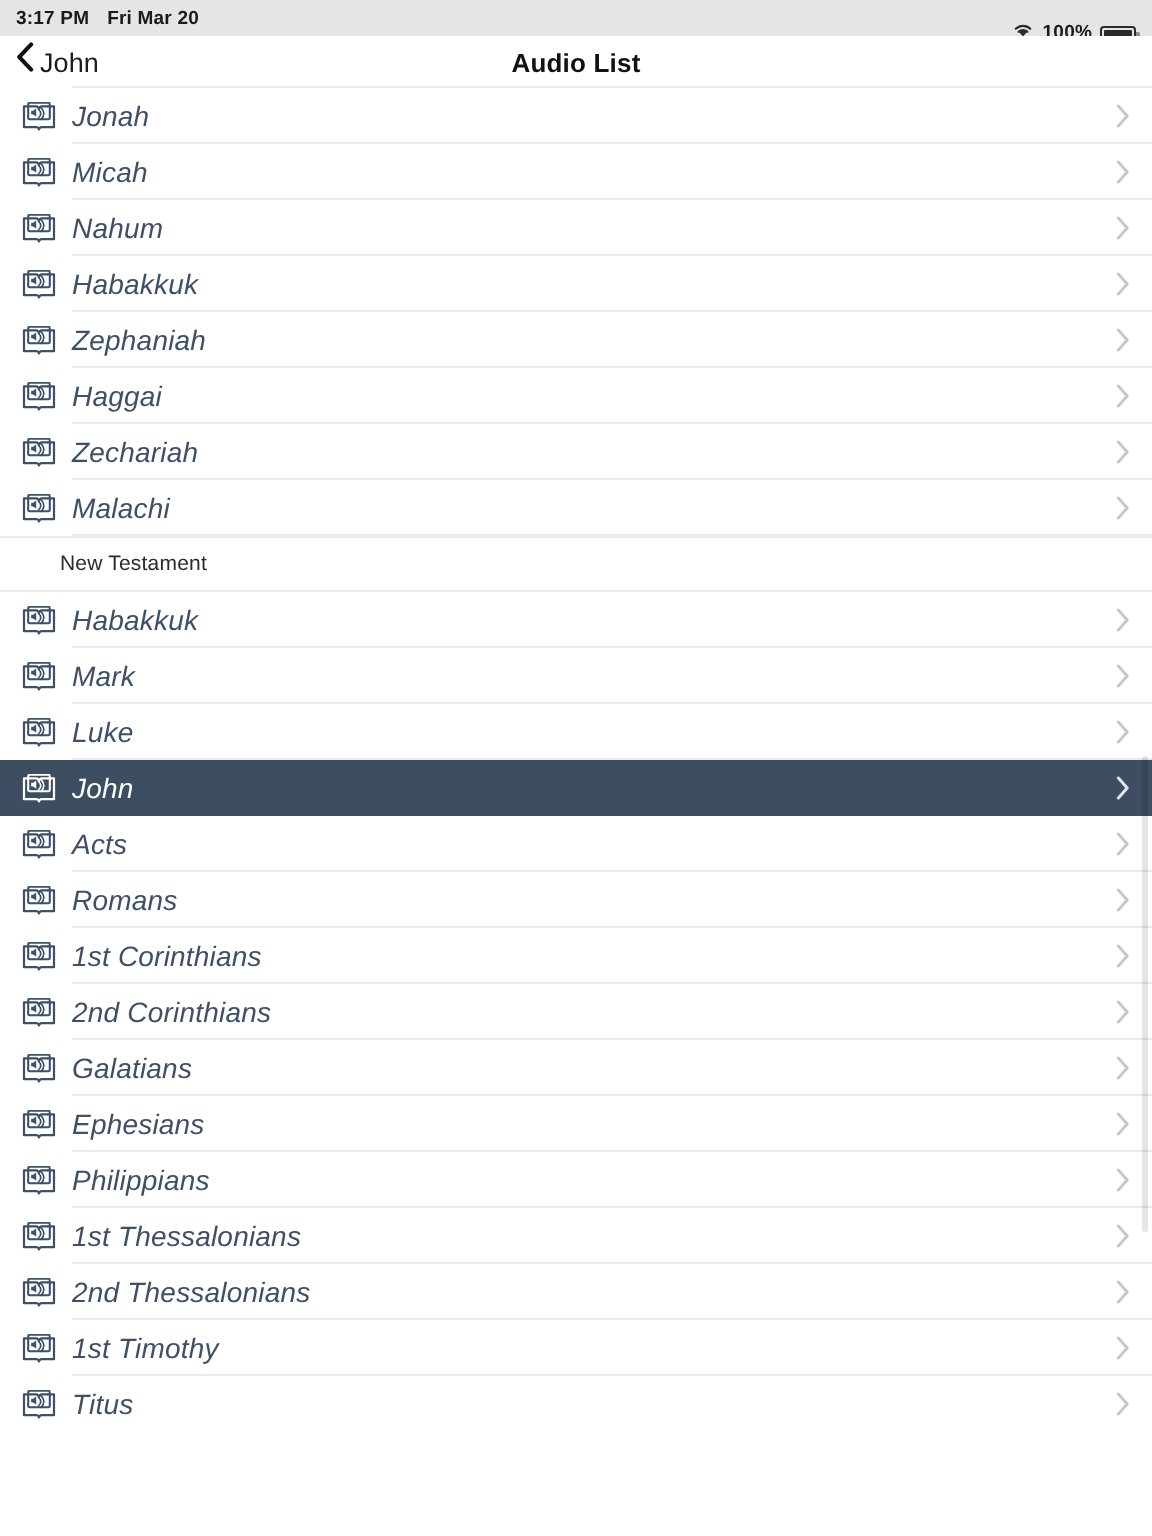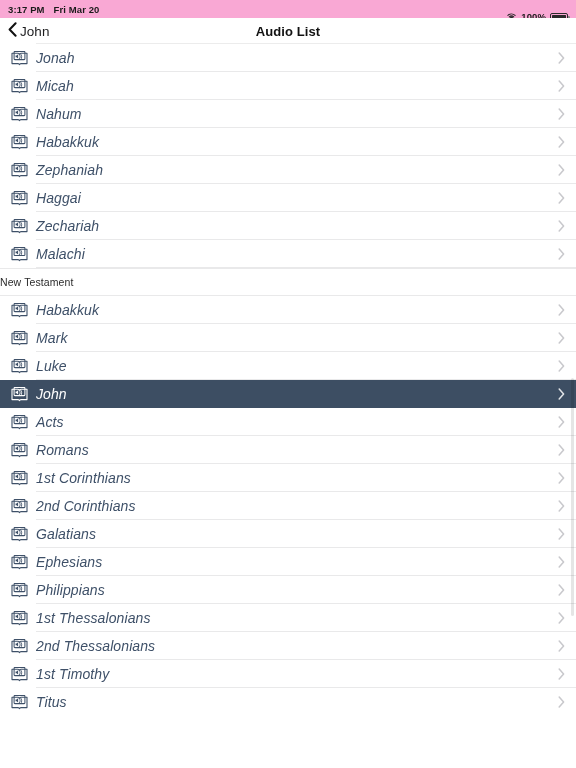--- a/index.html
+++ b/index.html
@@ -18,21 +18,21 @@
     width: 576px;
     height: 768px;
     background: #ffffff;
     overflow: hidden;
   }
 
   
   .statusbar {
     position: relative;
     height: 18px;
-    background: #f9a8d4;
+    background: #e5e5e5;
     display: flex;
     align-items: center;
     padding: 0 8px;
     box-sizing: border-box;
     font-size: 9.5px;
     color: #1b1b1b;
     letter-spacing: 0.1px;
   }
   .status-left { display: flex; align-items: center; gap: 9px; }
   .status-right {
@@ -169,20 +169,21 @@
   .row.selected .row-label { color: #ffffff; }
   .row.selected .row-sep { background: #3d4e63; }
 
   
   .section-header {
     position: relative;
     height: 28px;
     background: #ffffff;
     display: flex;
     align-items: center;
+    padding-left: 30px;
     box-sizing: border-box;
   }
   .section-header .sh-top,
   .section-header .sh-bot {
     position: absolute;
     left: 0; right: 0;
     height: 1px;
     background: #e9e9ea;
   }
   .section-header .sh-top { top: 0; }

